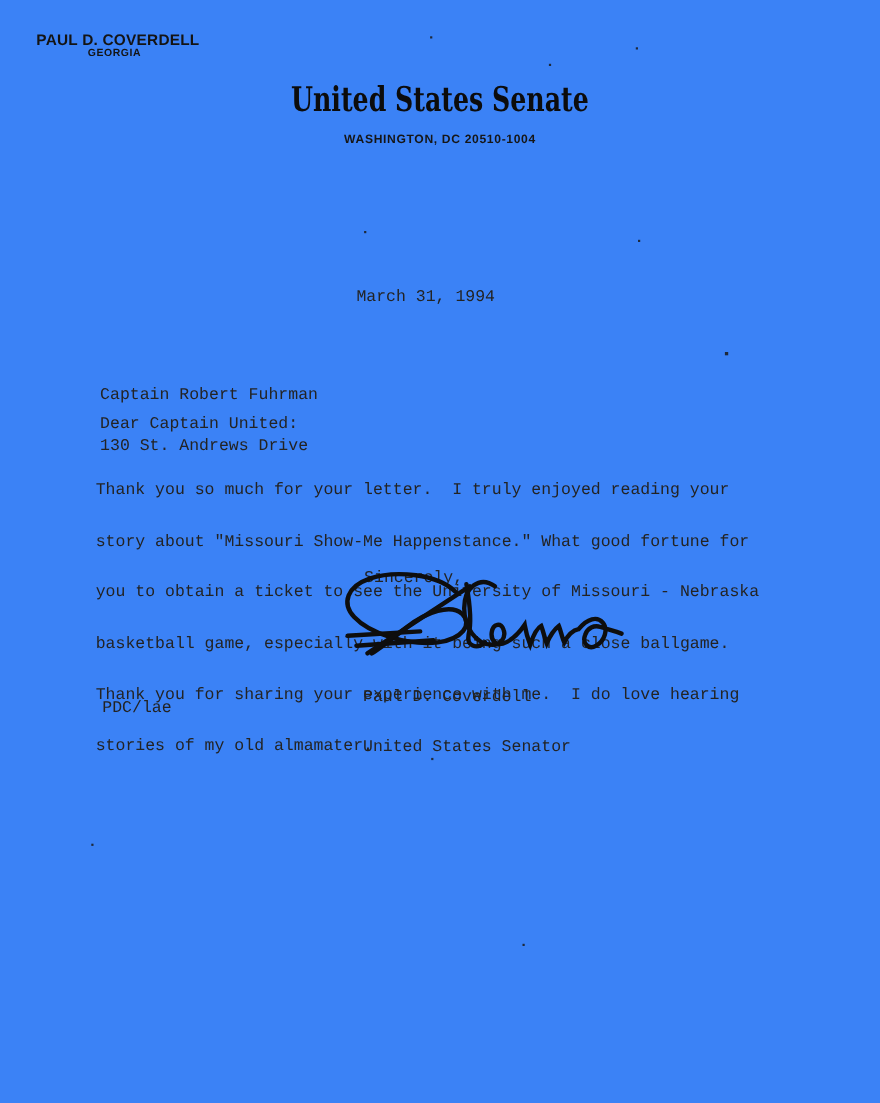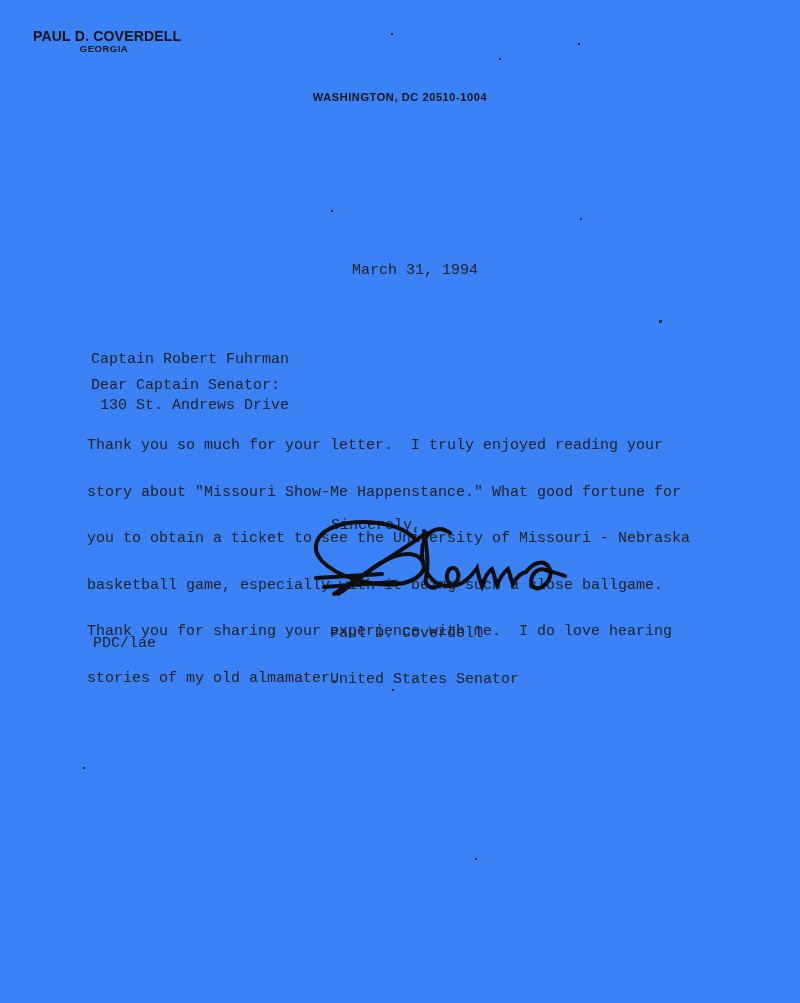--- a/index.html
+++ b/index.html
@@ -59,23 +59,23 @@
     white-space: nowrap;
   }
   .senate-address {
     margin-top: 15px;
     font-family: "Liberation Sans", sans-serif;
     font-weight: bold;
     font-size: 11px;
     letter-spacing: 0.6px;
     color: #161616;
   }
-  .date-line      { position: absolute; left: 352px; top: 263px; }
+  .date-line      { position: absolute; left: 324px; top: 263px; }
   .recipient      { position: absolute; left: 91px;  top: 321px; }
-  .recipient div  { line-height: 15.2px; text-align: right; }
+  .recipient div  { line-height: 15.2px; }
   .salutation     { position: absolute; left: 91px;  top: 378px; }
   .letter-body    { position: absolute; left: 87px;  top: 407px; }
   .letter-body div{ line-height: 15.55px; }
   .closing-line   { position: absolute; left: 331px; top: 518px; }
   .signature-svg  { position: absolute; left: 310px; top: 516px; z-index: 3; }
   .signer-block   { position: absolute; left: 330px; top: 595px; }
   .signer-block div { line-height: 15.2px; }
   .typist-initials{ position: absolute; left: 93px;  top: 636px; }
   .speck {
     position: absolute;
@@ -87,31 +87,32 @@
 <body>
 
 <div class="page">
 
   <div class="sender-block">
     <div class="sender-name">PAUL D. COVERDELL</div>
     <div class="sender-state">GEORGIA</div>
   </div>
 
   <div class="org-block">
+    <div><span class="senate-wordmark">United States Senate</span></div>
     <div class="senate-address">WASHINGTON, DC 20510-1004</div>
   </div>
 
   <div class="typewriter date-line">March 31, 1994</div>
 
   <div class="typewriter recipient">
     <div>Captain Robert Fuhrman</div>
     <div>130 St. Andrews Drive</div>
   </div>
 
-  <div class="typewriter salutation">Dear Captain Senator:</div>
+  <div class="typewriter salutation">Dear Captain United:</div>
 
   <div class="typewriter letter-body">
     <div>Thank you so much for your letter.  I truly enjoyed reading your</div>
     <div>story about "Missouri Show-Me Happenstance." What good fortune for</div>
     <div>you to obtain a ticket to see the University of Missouri - Nebraska</div>
     <div>basketball game, especially with it being such a close ballgame.</div>
     <div>Thank you for sharing your experience with me.  I do love hearing</div>
     <div>stories of my old almamater.</div>
   </div>
 

